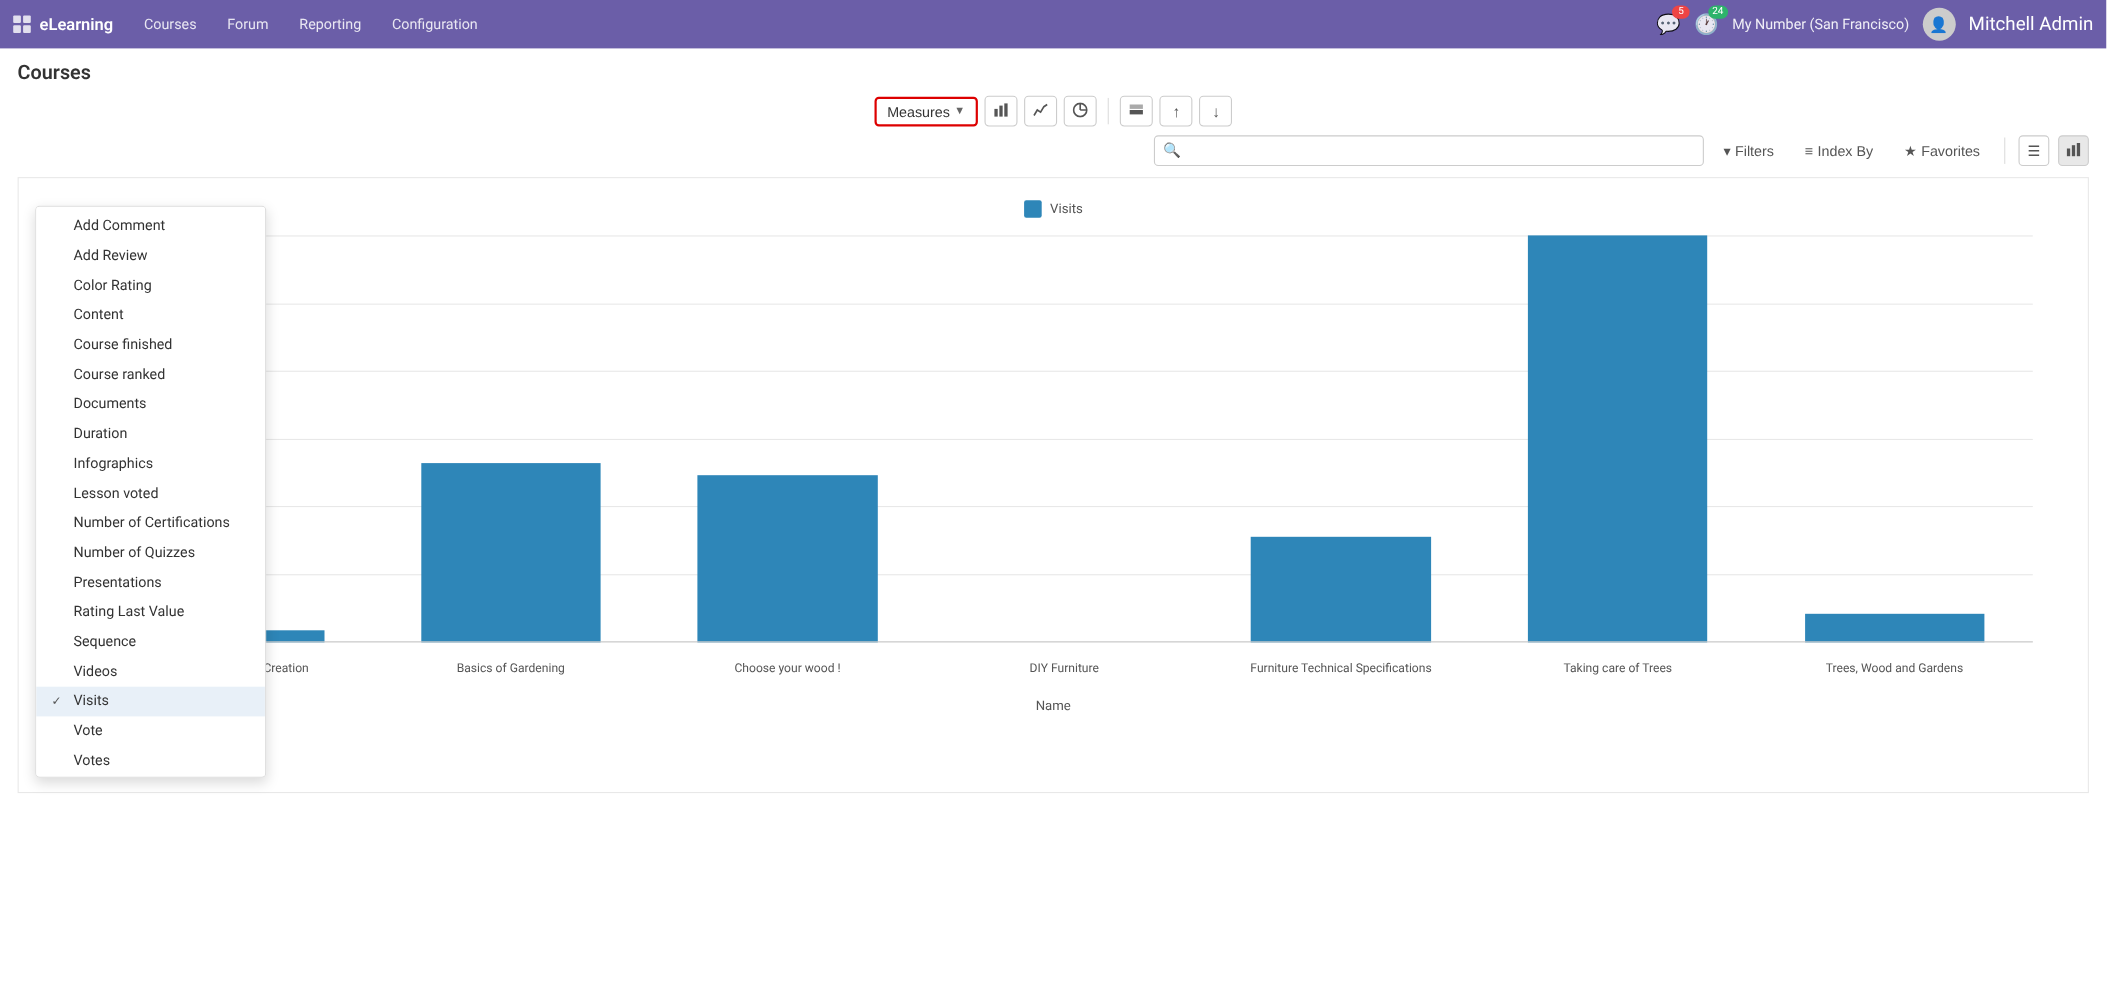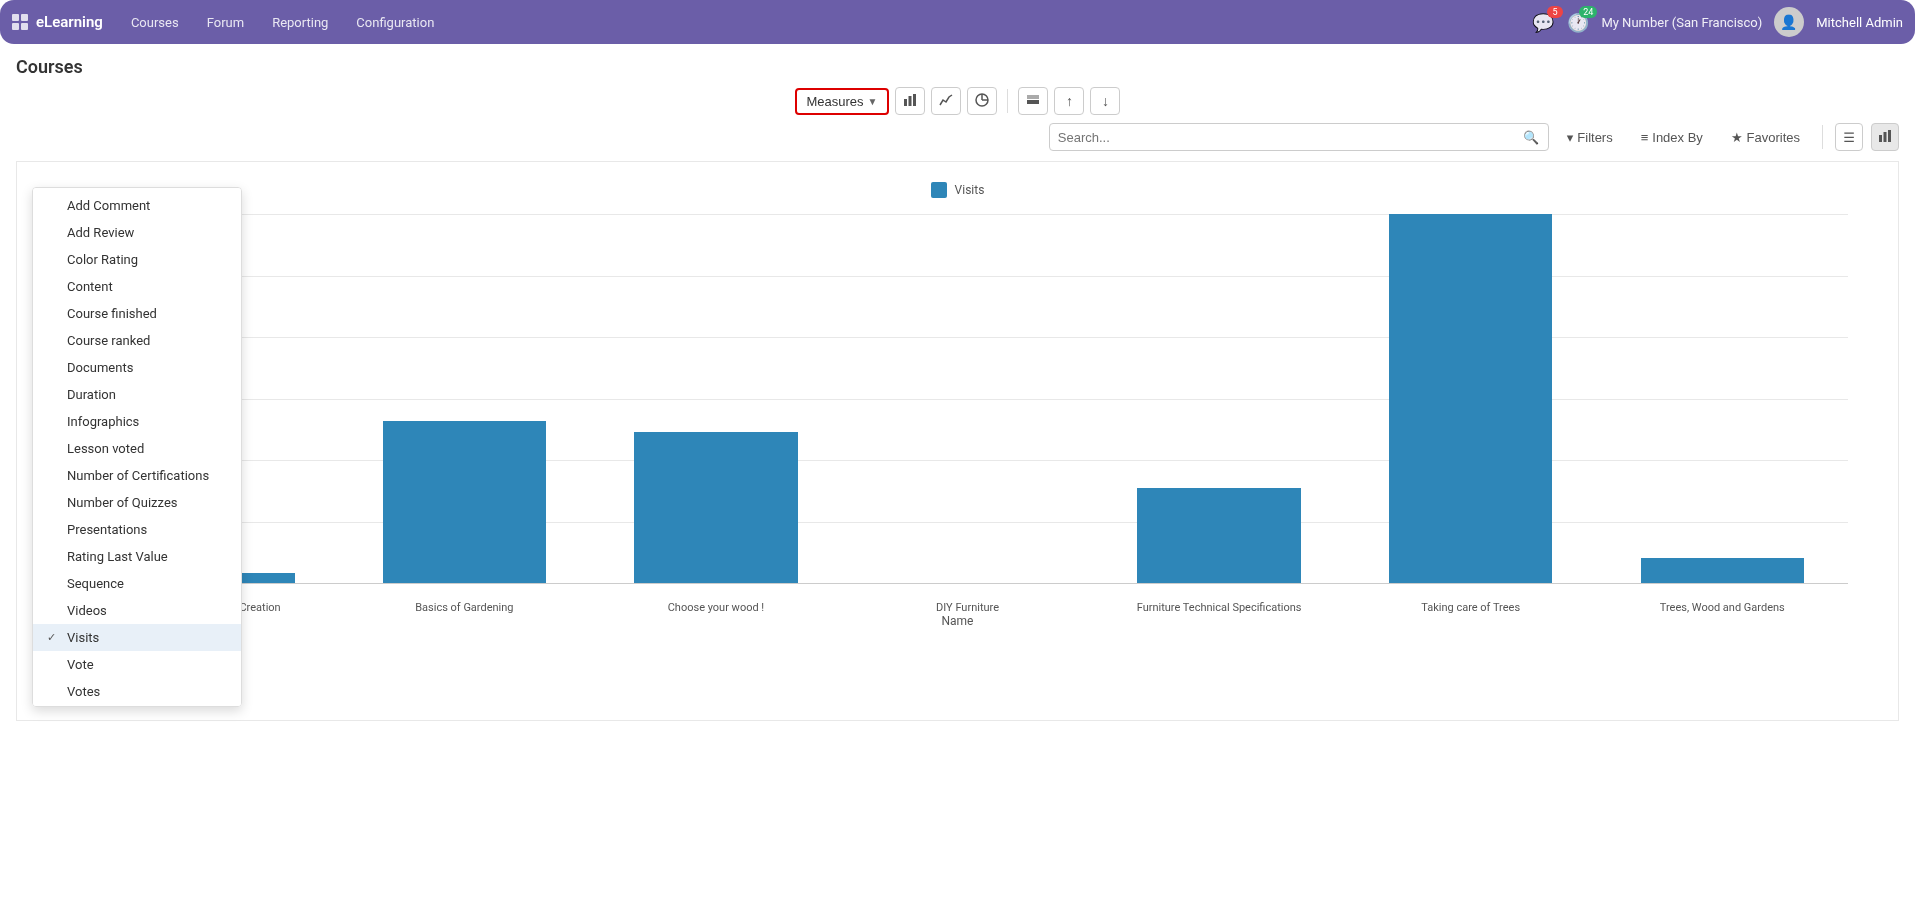--- a/index.html
+++ b/index.html
@@ -7,21 +7,20 @@
 
     
     .topnav {
       background: #6b5ea8;
       color: #fff;
       display: flex;
       align-items: center;
       height: 44px;
       padding: 0 12px;
       gap: 0;
-      border-radius: 14px;
     }
     .topnav-logo {
       display: flex; align-items: center; gap: 8px; margin-right: 16px;
     }
     .topnav-logo-grid {
       display: grid; grid-template-columns: 1fr 1fr; gap: 2px; width: 16px; height: 16px;
     }
     .topnav-logo-grid span {
       background: rgba(255,255,255,0.8); border-radius: 1px;
     }
@@ -38,21 +37,21 @@
       background: #e44; color: #fff; border-radius: 10px;
       font-size: 9px; padding: 1px 4px; min-width: 16px; text-align: center;
     }
     .badge.green { background: #2db36b; }
     .topnav-company { color: rgba(255,255,255,0.9); font-size: 13px; }
     .topnav-avatar {
       width: 30px; height: 30px; border-radius: 50%; background: #ccc;
       display: flex; align-items: center; justify-content: center;
       font-size: 14px; color: #555;
     }
-    .topnav-username { color: #fff; font-size: 13px; }
+    .topnav-username { color: #fff; font-size: 17px; }
 
     
     .page { padding: 12px 16px; }
     .page-title { font-size: 18px; font-weight: 600; color: #333; margin-bottom: 10px; }
 
     
     .toolbar {
       display: flex; align-items: center; gap: 8px; margin-bottom: 10px; flex-direction: column;
     }
     .toolbar-left { display: flex; align-items: center; gap: 6px; }
@@ -169,21 +168,21 @@
     }
     .bar {
       width: 65%; background: #2e86b8; position: relative;
       transition: opacity 0.2s;
     }
     .x-label {
       flex: 1; text-align: center; font-size: 11px; color: #555;
       padding: 0 4px;
     }
     .x-axis-title {
-      text-align: center; font-size: 12px; color: #555; margin-top: 0;
+      text-align: center; font-size: 12px; color: #555; margin-top: 20px;
     }
 
     
     .zero-line {
       position: absolute; bottom: 0; left: 0; right: 0;
       height: 1px; background: #ccc;
     }
     .zero-label {
       position: absolute; bottom: -16px; left: -12px;
       font-size: 11px; color: #555;
@@ -276,21 +275,20 @@
         <button class="sort-btn" title="Sort Ascending">
           <span>↑</span>
         </button>
         <button class="sort-btn" title="Sort Descending">
           <span>↓</span>
         </button>
       </div>
 
       <div class="toolbar-right">
         <div class="search-bar">
-          <input type="text" placeholder="Search..." style="">
           <span class="search-icon">🔍</span>
         </div>
         <button class="filter-btn">
           <span>▾</span>
           <span>Filters</span>
         </button>
         <button class="groupby-btn">
           <span>≡</span>
           <span>Index By</span>
         </button>

